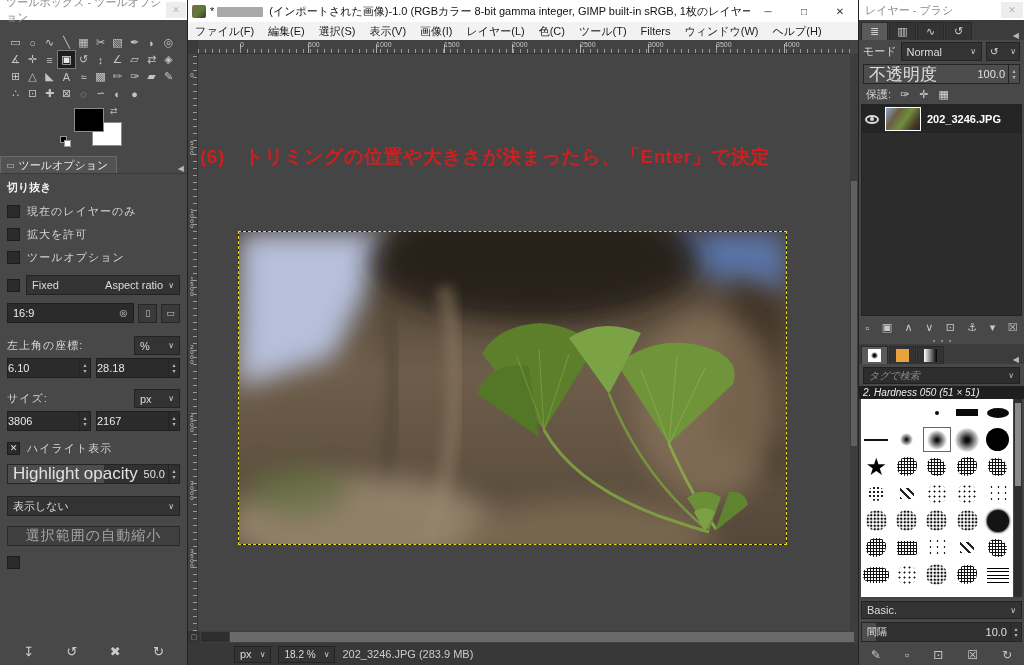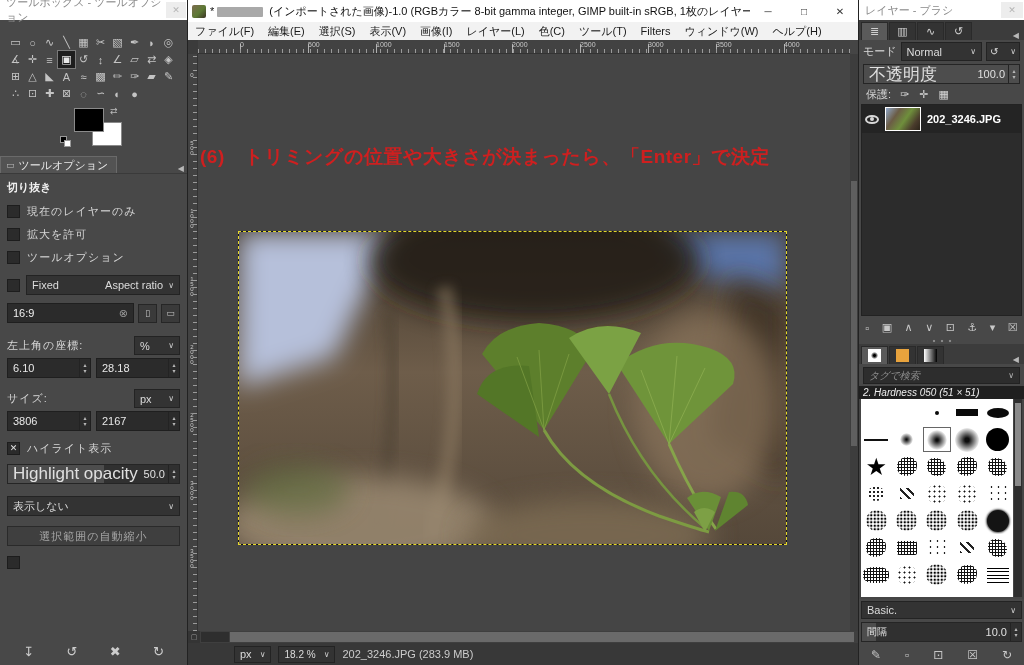--- a/index.html
+++ b/index.html
@@ -59,26 +59,26 @@
     display:flex; align-items:center; padding:0 5px; color:#f0f0f0; font-size:11px; }
   .ratio-input .clear { margin-left:auto; color:#9a9a9a; font-size:11px; }
   .sq-btn { width:19px; height:19px; background:#3a3a3a; border:1px solid #262626;
     color:#c0c0c0; font-size:9px; display:flex; align-items:center; justify-content:center; }
   .unit-row { display:flex; align-items:center; margin:5px 0 3px 0; }
   .unit-row .lbl { font-size:11px; color:#d6d6d6; letter-spacing:1px; }
   .unit-row .combo { margin-left:auto; height:19px; width:46px; }
   .pair-row { display:flex; gap:5px; margin-bottom:6px; }
   .spinbox { flex:1; height:20px; background:#2b2b2b; border:1px solid #1f1f1f;
     display:flex; align-items:center; color:#e8e8e8; font-size:11px; }
-  .spinbox .v { padding-left:5px; }
+  .spinbox .v { }
   .spinbox .spin { margin-left:auto; height:100%; }
   .hl-slider { height:20px; margin:4px 0 8px 0; }
   .guide-combo { height:20px; margin:4px 0 6px 0; }
   .wide-btn { height:20px; background:#3f3f3f; border:1px solid #2a2a2a; color:#a6a6a6;
-    font-size:11px; display:flex; align-items:center; justify-content:center;
+    font-size:14px; display:flex; align-items:center; justify-content:center;
     letter-spacing:1px; margin:4px 0 6px 0; }
   .tb-footer { margin-top:auto; display:flex; justify-content:space-around;
     align-items:center; height:24px; padding-bottom:4px; }
   .tb-footer span { color:#cccccc; font-size:13px; }
 
   
   .main { width:670px; display:flex; flex-direction:column; flex:0 0 auto; background:#454545; }
   .main-title { height:22px; background:#ffffff; display:flex; align-items:center;
     font-size:11px; color:#111; padding-left:4px; }
   .app-ico { width:14px; height:13px; border-radius:2px; margin-right:4px; flex:0 0 auto;

